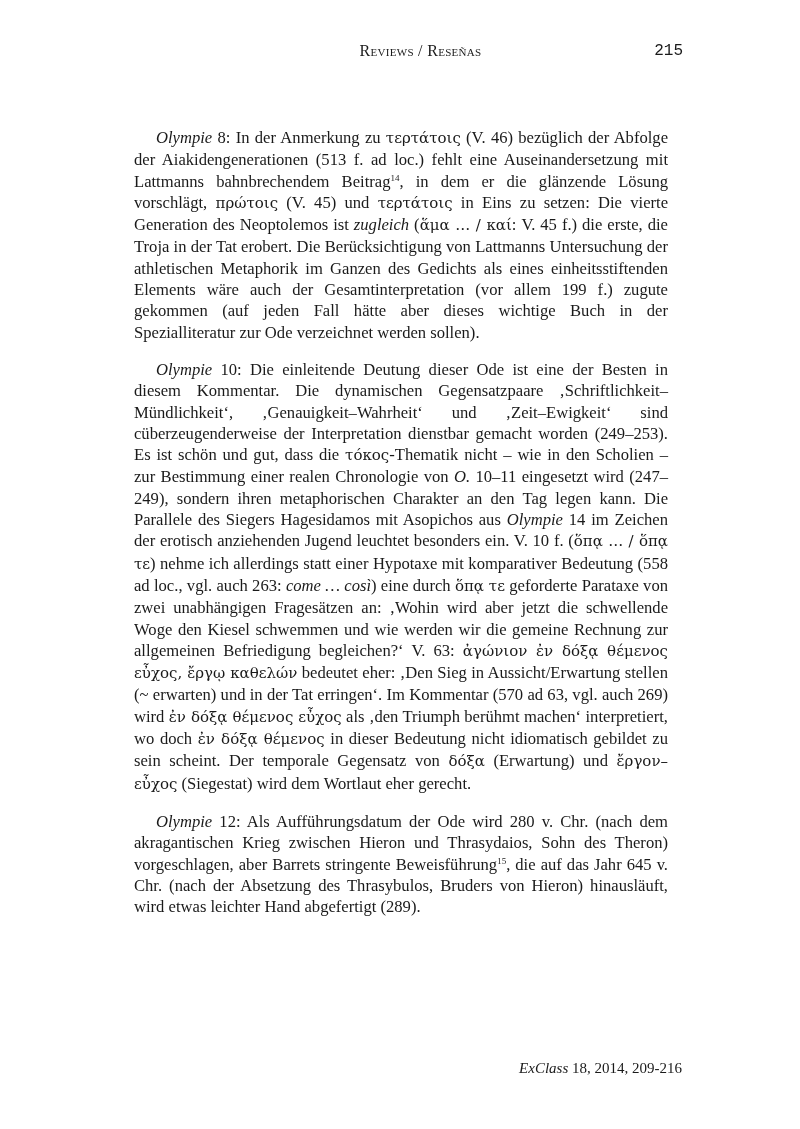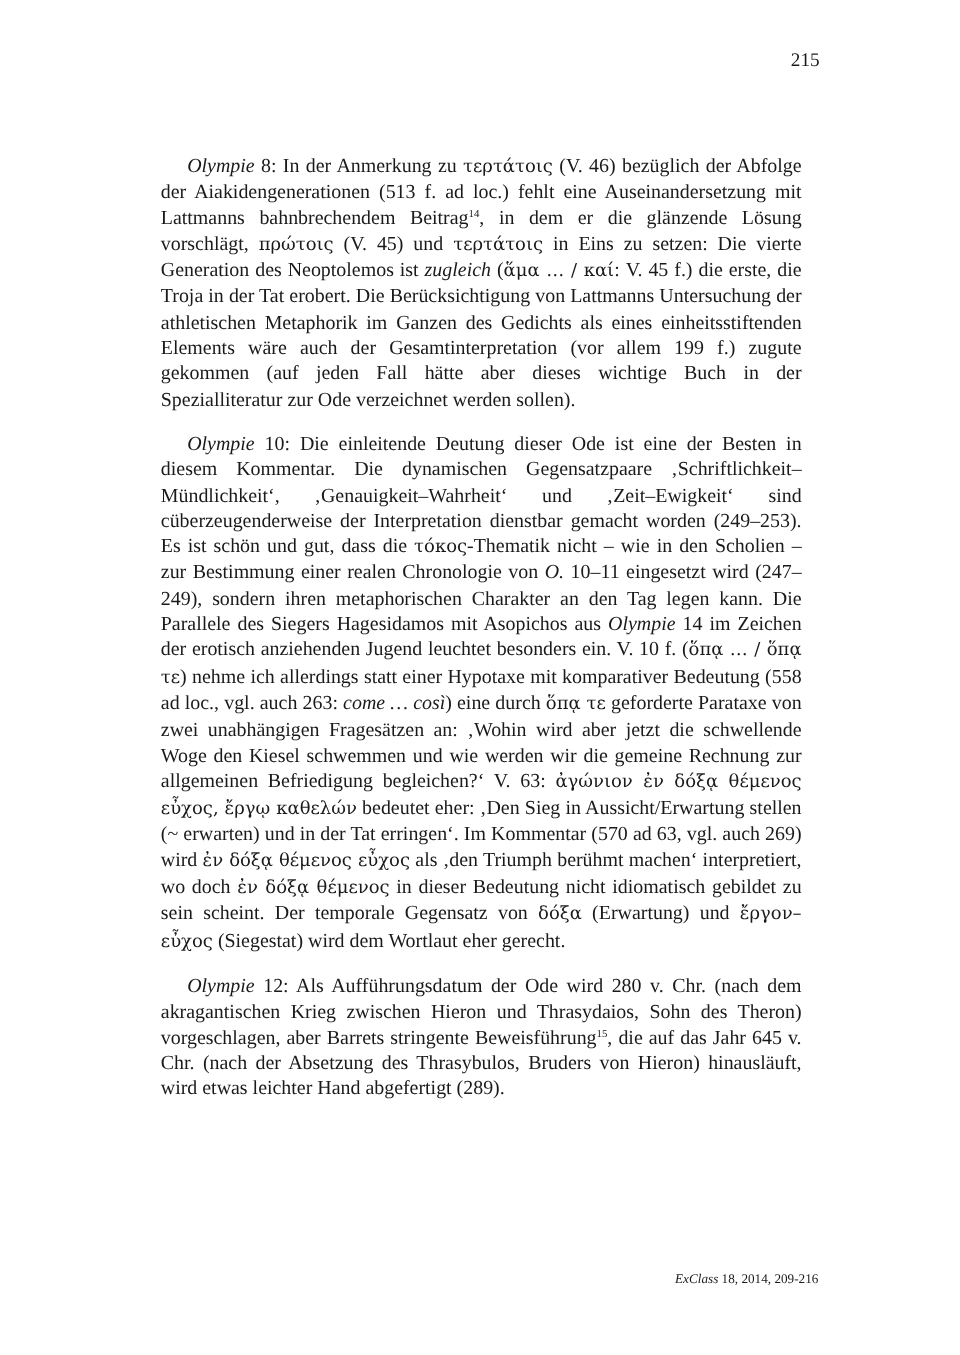--- a/index.html
+++ b/index.html
@@ -10,45 +10,46 @@
     }
     .page-header {
       position: absolute; left: 118px; right: 117px; top: 42px;
       height: 24px; font-size: 16px;
     }
     .running-head {
       position: absolute; left: 0; right: 0; text-align: center;
       font-variant: small-caps; letter-spacing: 0.3px; top: 0;
       padding-left: 40px;
     }
-    .page-number { position: absolute; right: 0; top: 0; }
+    .page-number { position: absolute; right: 0; top: 0; font-family: Liberation Mono, monospace; }
     .body-text {
       position: absolute; left: 118px; top: 111px; width: 566px;
       font-size: 16.6px; line-height: 21.3px; text-align: justify;
       hyphens: none;
     }
     .body-text p { margin: 16px; text-indent: 22px; }
     .footnotes {
       position: absolute; left: 118px; top: 916px; width: 566px;
       font-size: 14.4px; line-height: 18.2px; text-align: justify;
     }
     .footnotes p { margin: 0; text-indent: 22px; }
     sup { font-size: 9px; vertical-align: 6px; line-height: 0; }
     .footnotes sup { font-size: 8.5px; vertical-align: 5px; }
     em { font-style: italic; }
     .greek { font-family: "DejaVu Serif", serif; font-size: 15px; }
     .u { }
     .page-footer {
-      position: absolute; right: 118px; top: 1060px; font-size: 11px;
+      position: absolute; right: 118px; top: 1060px; font-size: 15px;
     }
   </style>
 </head>
 <body>
 
 <div class="page-header">
+  <div class="running-head">Reviews / Reseñas</div>
   <div class="page-number">215</div>
 </div>
 
 <div class="body-text">
   <p><em>Olympie</em><span> 8: In der Anmerkung zu </span><span class="greek">τερτάτοις</span><span> (V. 46) bezüglich der Abfolge der Aiakidengenerationen (513 f. ad loc.) fehlt eine Auseinandersetzung mit Lattmanns bahnbrechendem Beitrag</span><sup>14</sup><span>, in dem er die glänzende Lösung vorschlägt, </span><span class="greek">πρώτοις</span><span> (V. 45) und </span><span class="greek">τερτάτοις</span><span> in Eins zu setzen: Die vierte Generation des Neoptolemos ist </span><em>zugleich</em><span> (</span><span class="greek">ἅμα … / καί</span><span>: V. 45 f.) die erste, die Troja in der Tat erobert. Die Berücksichtigung von Lattmanns Untersuchung der athletischen Metaphorik im Ganzen des Gedichts als eines einheitsstiftenden Elements wäre auch der Gesamtinterpretation (vor allem 199 f.) zugute gekommen (auf jeden Fall hätte aber dieses wichtige Buch in der Spezialliteratur zur Ode verzeichnet werden sollen).</span></p>
   <p><em>Olympie</em><span> 10: Die einleitende Deutung dieser Ode ist eine der Besten in diesem Kommentar. Die dynamischen Gegensatzpaare ‚Schriftlichkeit–Mündlichkeit‘, ‚Genauigkeit–Wahrheit‘ und ‚Zeit–Ewigkeit‘ sind cüberzeugenderweise der Interpretation dienstbar gemacht worden (249–253). Es ist schön und gut, dass die </span><span class="greek">τόκος</span><span>-Thematik nicht – wie in den Scholien – zur Bestimmung einer realen Chronologie von </span><em>O.</em><span> 10–11 eingesetzt wird (247–249), sondern ihren metaphorischen Charakter an den Tag legen kann. Die Parallele des Siegers Hagesidamos mit Asopichos aus </span><em>Olympie</em><span> 14 im Zeichen der erotisch anziehenden Jugend leuchtet besonders ein. V. 10 f. (</span><span class="greek">ὅπᾳ … / ὅπᾳ τε</span><span>) nehme ich allerdings statt einer Hypotaxe mit komparativer Bedeutung (558 ad loc., vgl. auch 263: </span><em>come … così</em><span>) eine durch </span><span class="greek">ὅπᾳ </span><span class="greek u">τε</span><span> geforderte Parataxe von zwei unabhängigen Fragesätzen an: ‚Wohin wird aber jetzt die schwellende Woge den Kiesel schwemmen und wie werden wir die gemeine Rechnung zur allgemeinen Befriedigung begleichen?‘ V. 63: </span><span class="greek">ἀγώνιον ἐν δόξᾳ θέμενος εὖχος, ἔργῳ καθελών</span><span> bedeutet eher: ‚Den Sieg in Aussicht/Erwartung stellen (~ erwarten) und in der Tat erringen‘. Im Kommentar (570 ad 63, vgl. auch 269) wird </span><span class="greek">ἐν δόξᾳ θέμενος εὖχος</span><span> als ‚den Triumph berühmt machen‘ interpretiert, wo doch </span><span class="greek">ἐν δόξᾳ θέμενος</span><span> in dieser Bedeutung nicht idiomatisch gebildet zu sein scheint. Der temporale Gegensatz von </span><span class="greek">δόξα</span><span> (Erwartung) und </span><span class="greek">ἔργον–εὖχος</span><span> (Siegestat) wird dem Wortlaut eher gerecht.</span></p>
   <p><em>Olympie</em><span> 12: Als Aufführungsdatum der Ode wird 280 v. Chr. (nach dem akragantischen Krieg zwischen Hieron und Thrasydaios, Sohn des Theron) vorgeschlagen, aber Barrets stringente Beweisführung</span><sup>15</sup><span>, die auf das Jahr 645 v. Chr. (nach der Absetzung des Thrasybulos, Bruders von Hieron) hinausläuft, wird etwas leichter Hand abgefertigt (289).</span></p>
 </div>
 
 <div class="footnotes">

